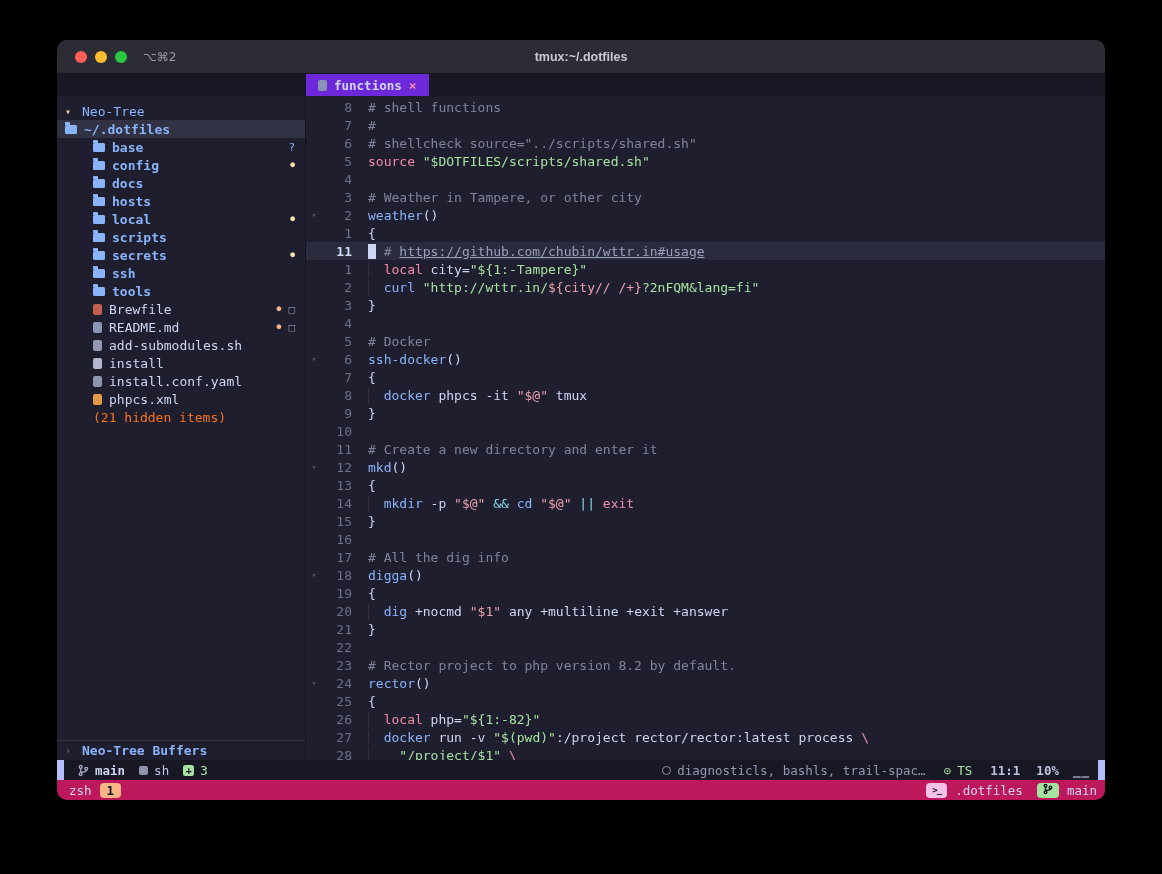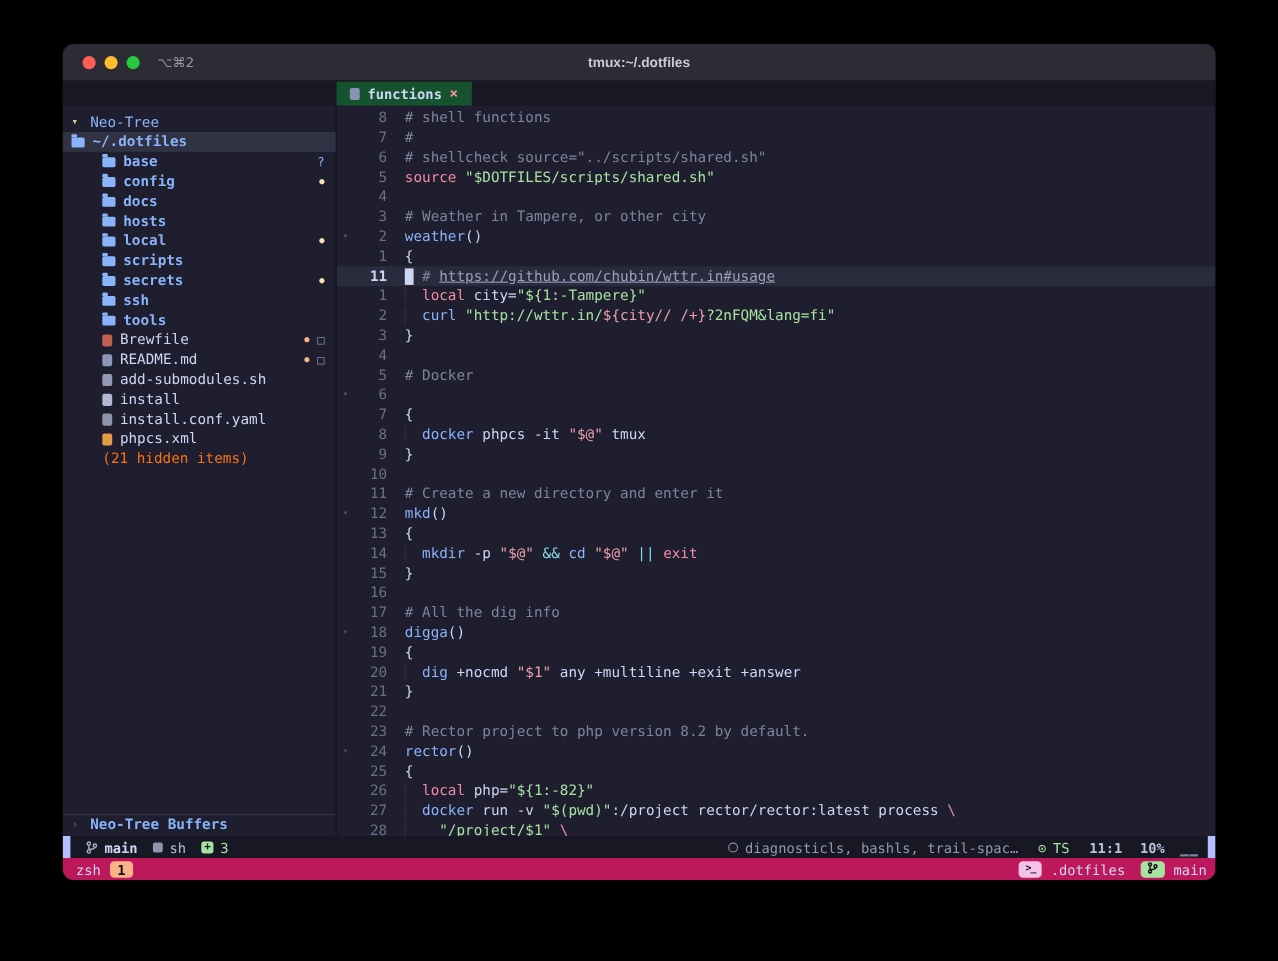--- a/index.html
+++ b/index.html
@@ -13,21 +13,21 @@
     display:flex;align-items:center;position:relative;flex:0 0 auto;}
   .lights{display:flex;gap:8px;padding-left:18px;z-index:2}
   .light{width:12px;height:12px;border-radius:50%;}
   .l-red{background:#ff5f57}.l-yellow{background:#febc2e}.l-green{background:#28c840}
   .tb-shortcut{color:#9a9aa6;font-size:12px;margin-left:16px;z-index:2;
     font-family:"DejaVu Sans",sans-serif}
   .tb-title{position:absolute;left:0;right:0;text-align:center;color:#c9c9d1;
     font-size:12.5px;font-weight:bold;font-family:"Liberation Sans",sans-serif}
   
   .tabline{height:22px;background:#181825;display:flex;flex:0 0 auto;}
-  .tab{margin-left:249px;background:#14532d;display:flex;align-items:center;
+  .tab{margin-left:249px;background:#6d28d9;display:flex;align-items:center;
     gap:7px;padding:0 12px;font-size:12.5px;color:#cdd6f4;font-weight:bold;}
   .tab-file-icon{width:9px;height:11px;border-radius:2px;background:#8b93b5;display:inline-block}
   .tab-close{color:#f38ba8;font-weight:bold;font-size:13px;}
   
   .main{flex:1;display:flex;min-height:0;}
   
   .sidebar{width:249px;flex:0 0 auto;border-right:1px solid #131321;
     display:flex;flex-direction:column;padding-top:6px;font-size:13px;}
   .tree-item{height:18px;display:flex;align-items:center;padding:0 10px 0 8px;gap:7px;white-space:nowrap;}
   .tree-item.header .tlabel{color:#89b4fa;font-weight:normal}
@@ -255,21 +255,21 @@
           <div class="code-line"><span class="fold"></span><span class="lnum">4</span><span class="ltext"></span></div>
           <div class="code-line"><span class="fold"></span><span class="lnum">3</span><span class="ltext"><span class="t-cmt"># Weather in Tampere, or other city</span></span></div>
           <div class="code-line"><span class="fold">▾</span><span class="lnum">2</span><span class="ltext"><span class="t-fn">weather</span><span class="t-txt">()</span></span></div>
           <div class="code-line"><span class="fold"></span><span class="lnum">1</span><span class="ltext"><span class="t-txt">{</span></span></div>
           <div class="code-line current"><span class="fold"></span><span class="lnum">11</span><span class="ltext"><span class="t-cursor"> </span><span class="t-txt"> </span><span class="t-cmt"># </span><span class="t-url">https://github.com/chubin/wttr.in#usage</span></span></div>
           <div class="code-line"><span class="fold"></span><span class="lnum">1</span><span class="ltext"><span class="t-guide">▏</span><span class="t-txt"> </span><span class="t-kw">local</span><span class="t-txt"> city=</span><span class="t-str">"${1:-Tampere}"</span></span></div>
           <div class="code-line"><span class="fold"></span><span class="lnum">2</span><span class="ltext"><span class="t-guide">▏</span><span class="t-txt"> </span><span class="t-fn">curl</span><span class="t-txt"> </span><span class="t-str">"http://wttr.in/</span><span class="t-var">${city// /+}</span><span class="t-str">?2nFQM&amp;lang=fi"</span></span></div>
           <div class="code-line"><span class="fold"></span><span class="lnum">3</span><span class="ltext"><span class="t-txt">}</span></span></div>
           <div class="code-line"><span class="fold"></span><span class="lnum">4</span><span class="ltext"></span></div>
           <div class="code-line"><span class="fold"></span><span class="lnum">5</span><span class="ltext"><span class="t-cmt"># Docker</span></span></div>
-          <div class="code-line"><span class="fold">▾</span><span class="lnum">6</span></div>
+          <div class="code-line"><span class="fold">▾</span><span class="lnum">6</span><span class="ltext"><span class="t-fn">ssh-docker</span><span class="t-txt">()</span></span></div>
           <div class="code-line"><span class="fold"></span><span class="lnum">7</span><span class="ltext"><span class="t-txt">{</span></span></div>
           <div class="code-line"><span class="fold"></span><span class="lnum">8</span><span class="ltext"><span class="t-guide">▏</span><span class="t-txt"> </span><span class="t-fn">docker</span><span class="t-txt"> phpcs -it </span><span class="t-var">"$@"</span><span class="t-txt"> tmux</span></span></div>
           <div class="code-line"><span class="fold"></span><span class="lnum">9</span><span class="ltext"><span class="t-txt">}</span></span></div>
           <div class="code-line"><span class="fold"></span><span class="lnum">10</span><span class="ltext"></span></div>
           <div class="code-line"><span class="fold"></span><span class="lnum">11</span><span class="ltext"><span class="t-cmt"># Create a new directory and enter it</span></span></div>
           <div class="code-line"><span class="fold">▾</span><span class="lnum">12</span><span class="ltext"><span class="t-fn">mkd</span><span class="t-txt">()</span></span></div>
           <div class="code-line"><span class="fold"></span><span class="lnum">13</span><span class="ltext"><span class="t-txt">{</span></span></div>
           <div class="code-line"><span class="fold"></span><span class="lnum">14</span><span class="ltext"><span class="t-guide">▏</span><span class="t-txt"> </span><span class="t-fn">mkdir</span><span class="t-txt"> -p </span><span class="t-var">"$@"</span><span class="t-txt"> </span><span class="t-op">&amp;&amp;</span><span class="t-txt"> </span><span class="t-fn">cd</span><span class="t-txt"> </span><span class="t-var">"$@"</span><span class="t-txt"> </span><span class="t-op">||</span><span class="t-txt"> </span><span class="t-kw">exit</span></span></div>
           <div class="code-line"><span class="fold"></span><span class="lnum">15</span><span class="ltext"><span class="t-txt">}</span></span></div>
           <div class="code-line"><span class="fold"></span><span class="lnum">16</span><span class="ltext"></span></div>

